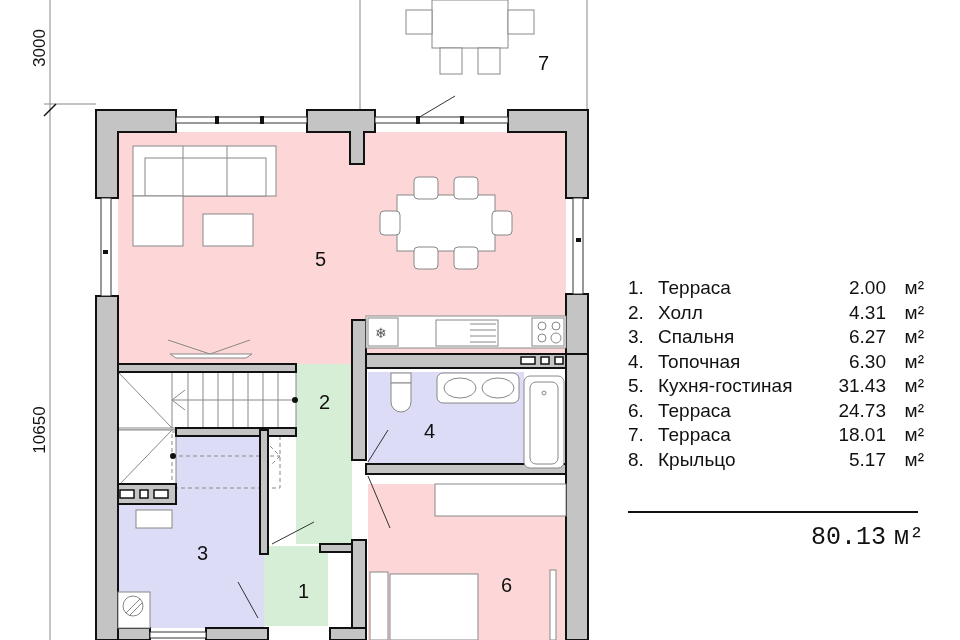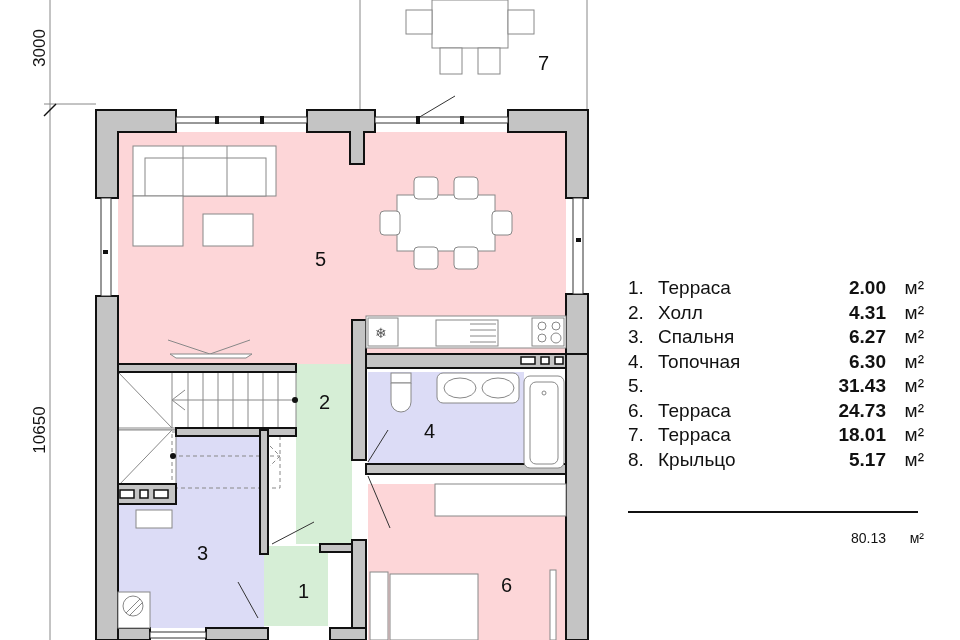--- a/index.html
+++ b/index.html
@@ -5,24 +5,24 @@
   html, body { margin: 0; padding: 0; background: #ffffff; }
   body { width: 960px; height: 640px; overflow: hidden; position: relative;
          font-family: "Liberation Sans", sans-serif; color: #111; }
   #plan { position: absolute; left: 0; top: 0; width: 960px; height: 640px; }
   .room-label { font-family: "Liberation Sans", sans-serif; font-size: 20px; fill: #111; }
   .dim-label { font-family: "Liberation Sans", sans-serif; font-size: 17px; fill: #111; }
   .legend { position: absolute; left: 628px; top: 276px; width: 300px; }
   .legend-row { position: relative; height: 24.5px; font-size: 19px; line-height: 24px; white-space: nowrap; }
   .legend-row .num { position: absolute; left: 0; }
   .legend-row .name { position: absolute; left: 30px; }
-  .legend-row .area { position: absolute; right: 42px; text-align: left; font-weight: bold; }
+  .legend-row .area { position: absolute; right: 42px; text-align: left; }
   .legend-row .unit { position: absolute; right: 4px; }
   .legend-rule { position: absolute; left: 0; top: 235px; width: 290px; height: 2px; background: #111; }
-  .legend-total { position: absolute; left: 0; top: 250px; width: 300px; height: 24px; font-size: 14px; line-height: 24px; }
+  .legend-total { position: absolute; left: 0; top: 250px; width: 300px; height: 24px; font-size: 25px; line-height: 24px; font-family: Liberation Mono, monospace; }
   .legend-total .area { position: absolute; right: 42px; }
   .legend-total .unit { position: absolute; right: 4px; }
 </style>
 </head>
 <body>
 
 <svg id="plan" viewBox="0 0 960 640" xmlns="http://www.w3.org/2000/svg">
 
   <g stroke="#888" stroke-width="1" fill="none">
     <line x1="50" y1="0" x2="50" y2="640"></line>
@@ -228,20 +228,21 @@
     <span class="unit">м²</span>
   </div>
   <div class="legend-row">
     <span class="num">4.</span>
     <span class="name">Топочная</span>
     <span class="area">6.30</span>
     <span class="unit">м²</span>
   </div>
   <div class="legend-row">
     <span class="num">5.</span>
+    <span class="name">Кухня-гостиная</span>
     <span class="area">31.43</span>
     <span class="unit">м²</span>
   </div>
   <div class="legend-row">
     <span class="num">6.</span>
     <span class="name">Терраса</span>
     <span class="area">24.73</span>
     <span class="unit">м²</span>
   </div>
   <div class="legend-row">

